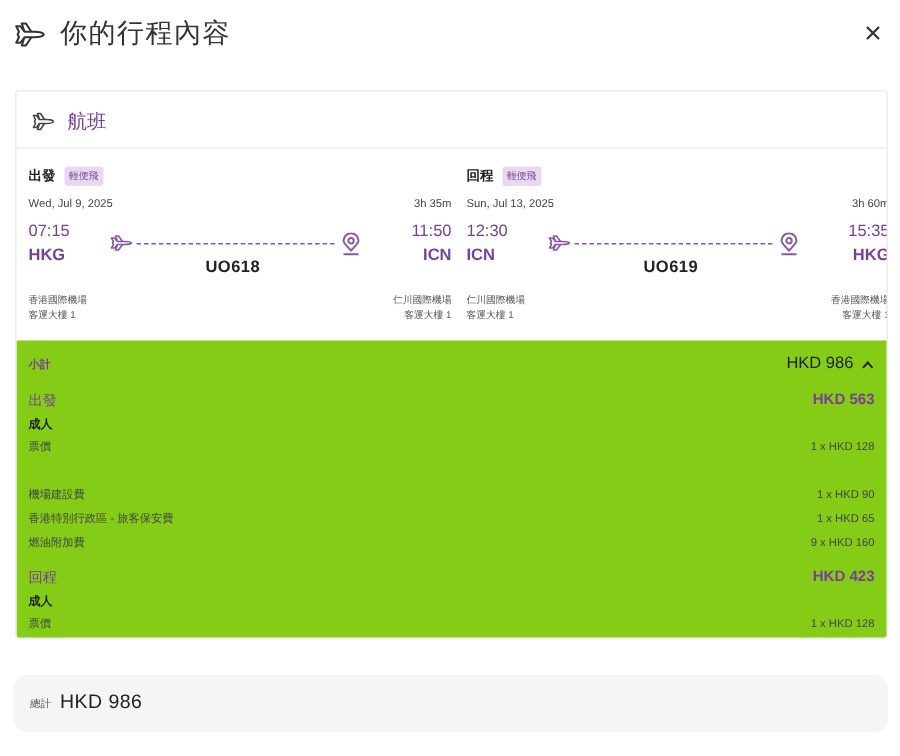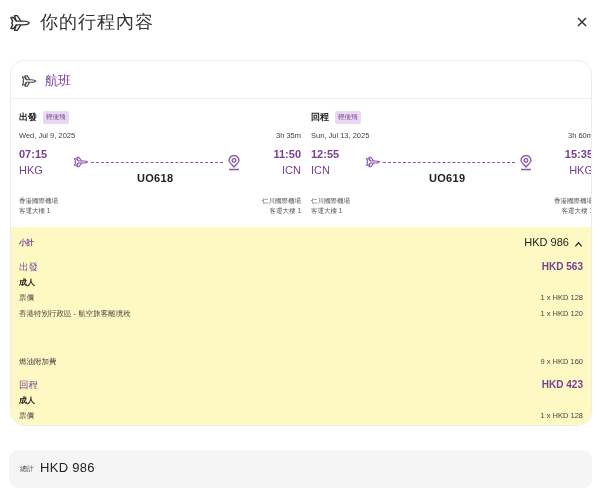--- a/index.html
+++ b/index.html
@@ -4,49 +4,49 @@
 <style>
   * { box-sizing: border-box; margin: 0; padding: 0; }
   html, body { width: 600px; height: 504px; background: #ffffff; overflow: hidden; }
   body { font-family: "Liberation Sans", "DejaVu Sans", sans-serif; color: #222; position: relative; }
 
   .header { position: absolute; left: 0; top: 0; width: 488px; height: 46px; }
   .header-icon { position: absolute; left: 9px; top: 12px; width: 22px; height: 22px; }
   .header-title { position: absolute; left: 40px; top: 10px; font-size: 18px; color: #333; letter-spacing: 1px; }
   .close-btn { position: absolute; left: 573px; top: 13px; width: 18px; height: 18px; cursor: pointer; }
 
-  .card { position: absolute; left: 10px; top: 60px; width: 582px; height: 366px; border: 1px solid #ececec; border-radius: 14px; overflow: hidden; background: #fff; }
+  .card { position: absolute; left: 10px; top: 60px; width: 582px; height: 366px; border: 1px solid #ececec; border-radius: 3px; overflow: hidden; background: #fff; }
   .card-head { height: 38px; border-bottom: 1px solid #efefef; position: relative; }
   .card-head-icon { position: absolute; left: 10px; top: 12px; width: 16px; height: 16px; }
   .card-head-title { position: absolute; left: 34px; top: 11px; font-size: 13px; color: #7a3e96; }
 
   .legs { position: relative; height: 128px; }
   .leg { position: absolute; top: 0; width: 282px; height: 128px; }
   .leg.out { left: 8px; }
   .leg.ret { left: 300px; }
   .leg-label { position: absolute; left: 0; top: 12px; font-size: 9px; font-weight: bold; color: #222; }
   .badge { position: absolute; left: 24px; top: 12px; font-size: 6.5px; background: #e7d9f0; color: #7a3e96; padding: 2px 3px; border-radius: 2px; }
   .leg-date { position: absolute; left: 0; top: 32px; font-size: 7.5px; color: #444; }
   .leg-dur { position: absolute; right: 0; top: 32px; font-size: 7.5px; color: #444; }
-  .time { position: absolute; font-size: 11px; font-weight: bold; color: #7a3e96; }
-  .code { position: absolute; font-size: 11px; font-weight: normal; color: #7a3e96; }
+  .time { position: absolute; font-size: 11px; font-weight: normal; color: #7a3e96; }
+  .code { position: absolute; font-size: 11px; font-weight: bold; color: #7a3e96; }
   .t-left { left: 0; top: 49px; }
   .c-left { left: 0; top: 65px; }
   .t-right { right: 0; top: 49px; margin-left: 31px; }
   .c-right { right: 0; top: 65px; }
   .route { position: absolute; left: 54px; top: 56px; width: 170px; height: 16px; }
   .route-plane { position: absolute; left: 0; top: 0; width: 16px; height: 14px; }
   .route-line { position: absolute; left: 18px; top: 7px; width: 132px; border-top: 1px dashed #8a55a8; }
   .route-pin { position: absolute; left: 154px; top: 0; width: 14px; height: 16px; }
   .flight-no { position: absolute; left: 118px; top: 73px; font-size: 11px; font-weight: bold; color: #222; letter-spacing: 0.3px; }
   .airport { position: absolute; font-size: 6.5px; color: #555; line-height: 10px; }
   .ap-left { left: 0; top: 97px; }
   .ap-right { right: 0; top: 97px; text-align: right; }
 
-  .summary { position: absolute; left: 0; top: 166px; width: 582px; height: 200px; background: #fef9c3; }
+  .summary { position: absolute; left: 0; top: 166px; width: 582px; height: 200px; background: #84cc16; }
   .row { position: absolute; left: 8px; width: 564px; height: 14px; font-size: 7.5px; color: #444; }
   .row .r { position: absolute; right: 0; top: 0; }
   .row .l { position: absolute; left: 0; top: 0; }
   .subtotal-label { color: #7a3e96; font-weight: bold; font-size: 7.5px; }
   .subtotal-val { font-size: 11px; color: #222; }
   .chev { display: inline-block; width: 9px; height: 9px; vertical-align: middle; margin-left: 3px; }
   .sec-label { color: #7a3e96; font-size: 9.5px; }
   .sec-val { color: #7a3e96; font-size: 10px; font-weight: bold; text-align: center; }
   .pax { font-weight: bold; color: #222; font-size: 8px; text-align: right; }
 
@@ -112,21 +112,21 @@
         <div>仁川國際機場</div>
         <div>客運大樓 1</div>
       </div>
     </div>
 
     <div class="leg ret">
       <div class="leg-label">回程</div>
       <div class="badge">輕便飛</div>
       <div class="leg-date">Sun, Jul 13, 2025</div>
       <div class="leg-dur">3h 60m</div>
-      <div class="time t-left">12:55</div>
+      <div class="time t-left">12:30</div>
       <div class="code c-left">ICN</div>
       <div class="time t-right">15:35</div>
       <div class="code c-right">HKG</div>
       <div class="route">
         <svg class="route-plane" viewBox="0 0 24 20" fill="none" stroke="#8a55a8" stroke-width="1.6" stroke-linejoin="round">
           <path d="M2 5 L5 5 L8 8.5 L15 8.5 Q21 8.5 22 10 Q21 11.5 15 11.5 L8 11.5 L5 15 L2 15 L4 11.5 L3 10 L4 8.5 Z"></path>
           <path d="M8 8.5 L6 3 L9 3 L13 8.5"></path>
           <path d="M8 11.5 L6 17 L9 17 L13 11.5"></path>
         </svg>
         <div class="route-line"></div>
@@ -163,23 +163,27 @@
       <span class="l sec-label">出發</span>
       <span class="r sec-val">HKD 563</span>
     </div>
     <div class="row" style="top:50px;">
       <span class="l pax">成人</span>
     </div>
     <div class="row" style="top:66px;">
       <span class="l">票價</span>
       <span class="r">1 x HKD 128</span>
     </div>
-    <div class="row" style="top:82px;">
-      <span class="l">香港特別行政區 - 航空旅客離境稅</span>
-      <span class="r">1 x HKD 120</span>
+    <div class="row" style="top:98px;">
+      <span class="l">機場建設費</span>
+      <span class="r">1 x HKD 90</span>
+    </div>
+    <div class="row" style="top:114px;">
+      <span class="l">香港特別行政區 - 旅客保安費</span>
+      <span class="r">1 x HKD 65</span>
     </div>
     <div class="row" style="top:130px;">
       <span class="l">燃油附加費</span>
       <span class="r">9 x HKD 160</span>
     </div>
 
     <div class="row" style="top:152px;">
       <span class="l sec-label">回程</span>
       <span class="r sec-val">HKD 423</span>
     </div>

